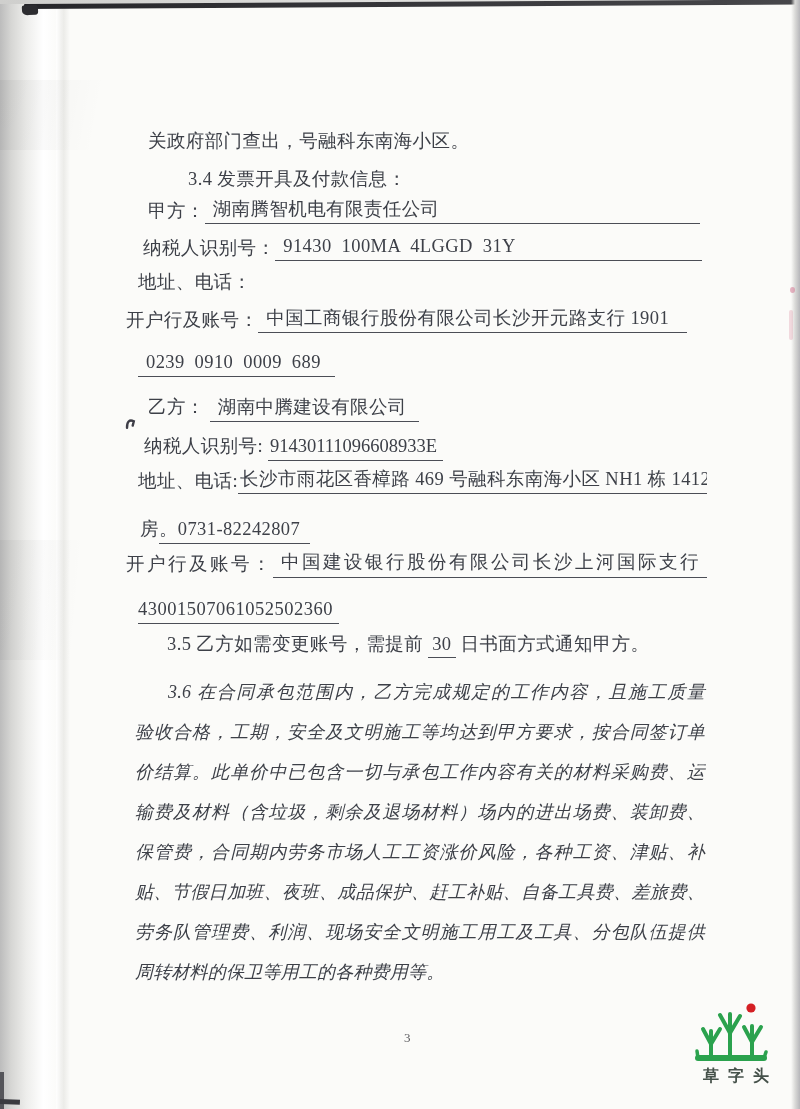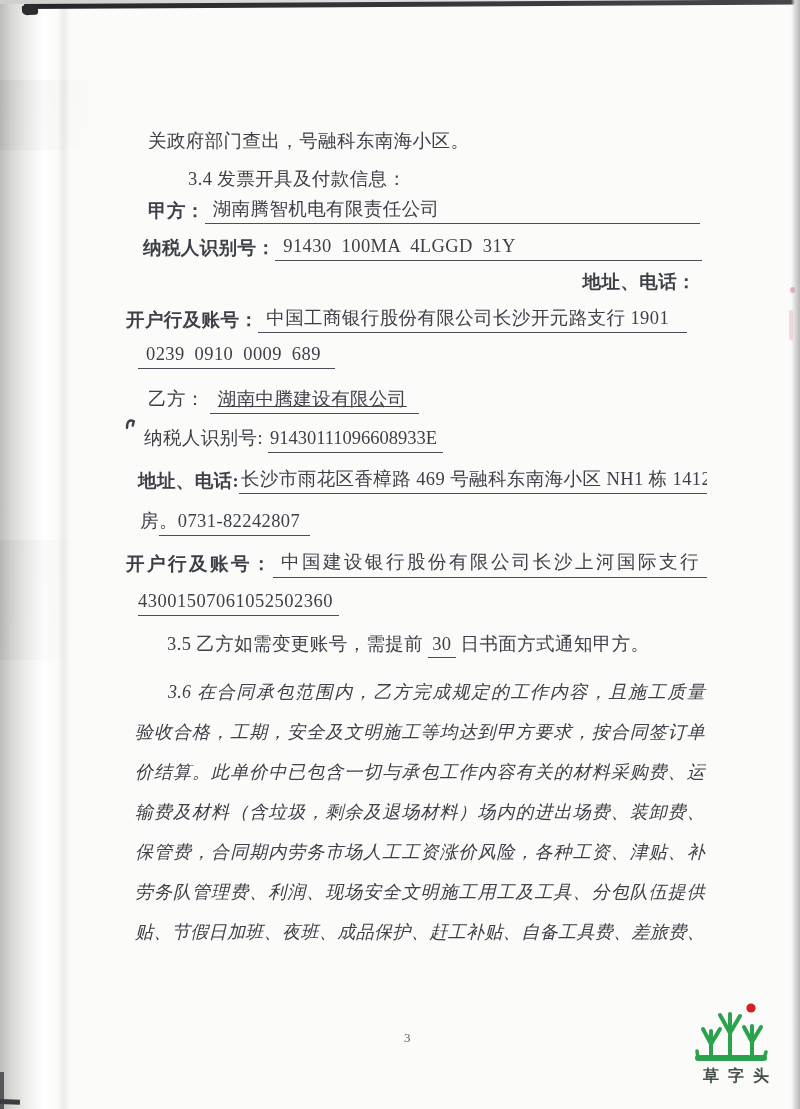--- a/index.html
+++ b/index.html
@@ -65,28 +65,29 @@
     background:rgba(219,140,158,.3); border-radius:2px;
   }
 
   
   .row {
     position:absolute; white-space:nowrap;
     font-size:18.5px; line-height:26px; letter-spacing:.4px;
     color:#3d4048;
   }
   .frow { display:flex; align-items:flex-end; }
-  .lbl { flex:none;font-weight:bold; }
+  .lbl { flex:none; }
   .fill {
     flex:1 1 auto; border-bottom:1.6px solid #4b4e56;
     padding:0 0 1px 8px; min-width:0; overflow:hidden;
   }
   .ul {
     display:inline-block; border-bottom:1.6px solid #4b4e56;
     padding:0 8px 1px 8px;
+    margin-top:8px;
   }
   .num { word-spacing:5px; }
   .sp { letter-spacing:2.5px; }
   .days { display:inline-block; border-bottom:1.6px solid #4b4e56; padding:0 4px 0 4px;text-align:right; }
 
   
   #para36 {
     position:absolute; left:135px; top:672px; width:570px;
     font-size:18px; color:#3d4048; letter-spacing:.2px;font-style:italic;
   }
@@ -141,36 +142,36 @@
   <div class="row frow" style="left:148px; top:196px; width:552px;">
     <span class="lbl">甲方：</span>
     <span class="fill">湖南腾智机电有限责任公司</span>
   </div>
 
   <div class="row frow" style="left:143px; top:233px; width:559px;">
     <span class="lbl">纳税人识别号：</span>
     <span class="fill num">91430 100MA 4LGGD 31Y</span>
   </div>
 
-  <div class="row frow" style="left:138px; top:269px; width:558px;flex-direction:column;">
+  <div class="row frow" style="left:138px; top:269px; width:558px;">
     <span class="lbl">地址、电话：</span>
   </div>
 
   <div class="row frow" style="left:126px; top:305px; width:561px;">
     <span class="lbl">开户行及账号：</span>
     <span class="fill">中国工商银行股份有限公司长沙开元路支行 1901</span>
   </div>
 
   <div class="row" style="left:138px; top:341px;">
     <span class="ul num" style="padding-right:14px;">0239 0910 0009 689</span>
   </div>
 
   <div class="row" style="left:148px; top:386px;">
     <span>乙方：</span>
-    <span class="ul" style="padding-right:12px;text-decoration:underline;">湖南中腾建设有限公司</span>
+    <span class="ul" style="padding-right:12px;">湖南中腾建设有限公司</span>
   </div>
 
   <div class="penmark">
     <svg width="13" height="13" viewBox="0 0 13 13">
       <path d="M2,10 C3,4 6,2 10,5 L8,9" stroke="#3e3e48" stroke-width="2.4" fill="none" stroke-linecap="round"></path>
     </svg>
   </div>
 
   <div class="row" style="left:144px; top:425px;">
     <span>纳税人识别号:</span>
@@ -198,22 +199,23 @@
   <div class="row" style="left:167px; top:631px;">
     <span>3.5 乙方如需变更账号，需提前 </span><span class="days">30</span><span> 日书面方式通知甲方。</span>
   </div>
 
   <div id="para36">
     <div class="p36line first">3.6 在合同承包范围内，乙方完成规定的工作内容，且施工质量</div>
     <div class="p36line">验收合格，工期，安全及文明施工等均达到甲方要求，按合同签订单</div>
     <div class="p36line">价结算。此单价中已包含一切与承包工作内容有关的材料采购费、运</div>
     <div class="p36line">输费及材料（含垃圾，剩余及退场材料）场内的进出场费、装卸费、</div>
     <div class="p36line">保管费，合同期内劳务市场人工工资涨价风险，各种工资、津贴、补</div>
+    <div class="p36line">贴、节假日加班、夜班、成品保护、赶工补贴、自备工具费、差旅费、</div>
     <div class="p36line">劳务队管理费、利润、现场安全文明施工用工及工具、分包队伍提供</div>
-    <div class="p36line">贴、节假日加班、夜班、成品保护、赶工补贴、自备工具费、差旅费、</div>
+    <div class="p36line last">周转材料的保卫等用工的各种费用等。</div>
   </div>
 
   <div id="pagenum">3</div>
 
   <div id="logo">
     <svg width="74" height="64" viewBox="0 0 74 64">
       <g stroke="#2ba24e" stroke-width="4" fill="none" stroke-linecap="round">
 
         <path d="M3,57 L69,57" stroke-width="6"></path>
         <path d="M3,57 L2,50" stroke-width="3.5"></path>

